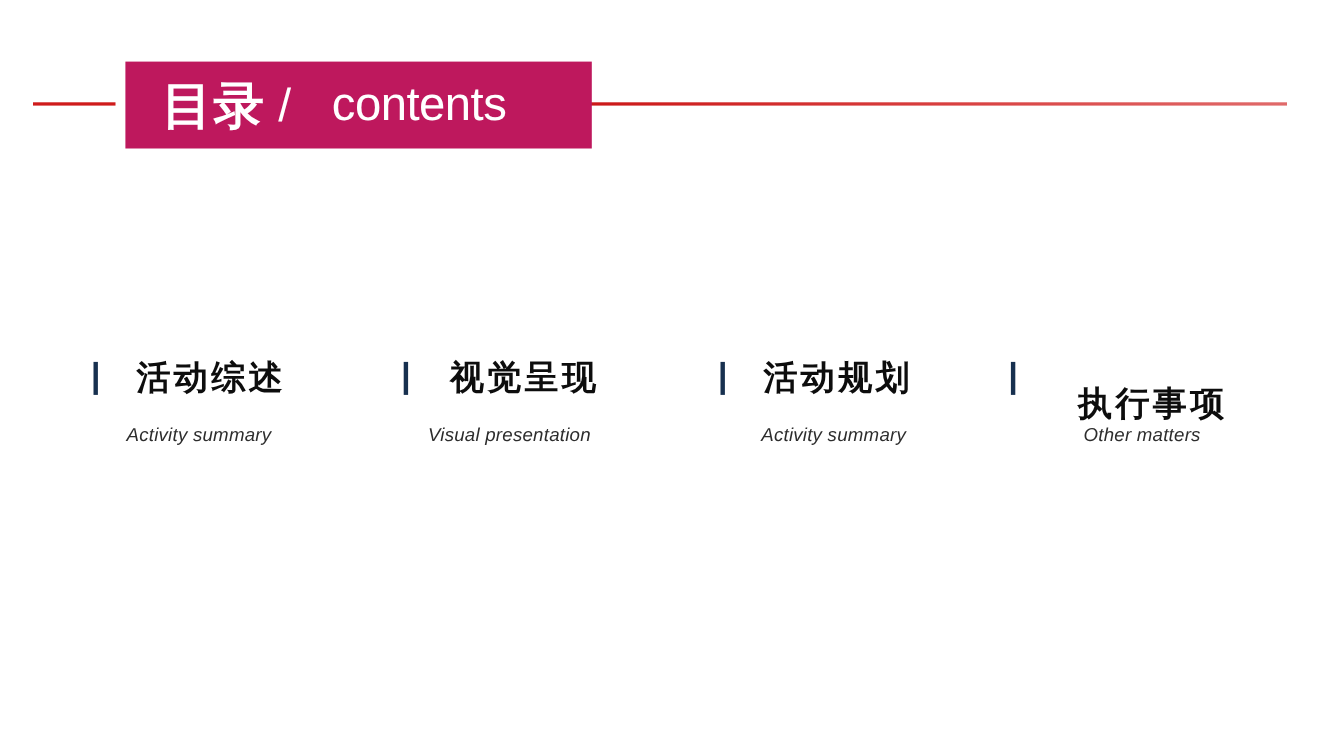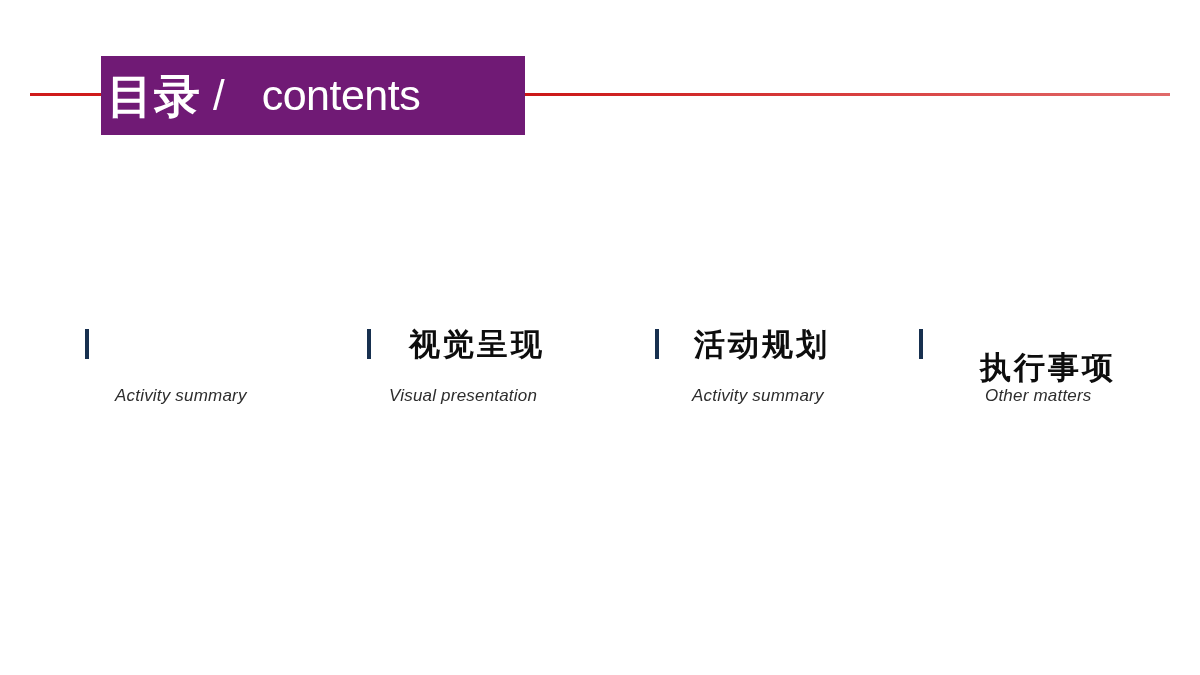--- a/index.html
+++ b/index.html
@@ -36,30 +36,30 @@
     position: absolute;
     left: 524px;
     top: 93px;
     width: 646px;
     height: 3px;
     background: linear-gradient(to right, #cb1717 0%, #d94242 55%, #e06a6a 100%);
   }
 
   .title-box {
     position: absolute;
-    left: 101px;
+    left: 114px;
     top: 56px;
     width: 424px;
     height: 79px;
-    background: #701a75;
+    background: #be185d;
     display: flex;
     align-items: center;
     justify-content: flex-start;
     box-sizing: border-box;
-    padding-left: 6px;
+    padding-left: 33px;
   }
   .title-cn {
     color: #ffffff;
     font-family: "DejaVu Sans", "Liberation Sans", sans-serif;
     font-size: 46px;
     font-weight: bold;
     line-height: 1;
     letter-spacing: 1px;
     white-space: nowrap;
   }
@@ -162,20 +162,21 @@
     <span class="title-cn">目录</span>
     <span class="title-sep">/</span>
     <span class="title-en">contents</span>
   </div>
 
   <div class="contents-row">
 
     <div class="content-item item-1">
       <div class="item-head">
         <span class="item-marker"></span>
+        <span class="item-cn">活动综述</span>
       </div>
       <div class="item-en">Activity summary</div>
     </div>
 
     <div class="content-item item-2">
       <div class="item-head">
         <span class="item-marker"></span>
         <span class="item-cn">视觉呈现</span>
       </div>
       <div class="item-en">Visual presentation</div>

